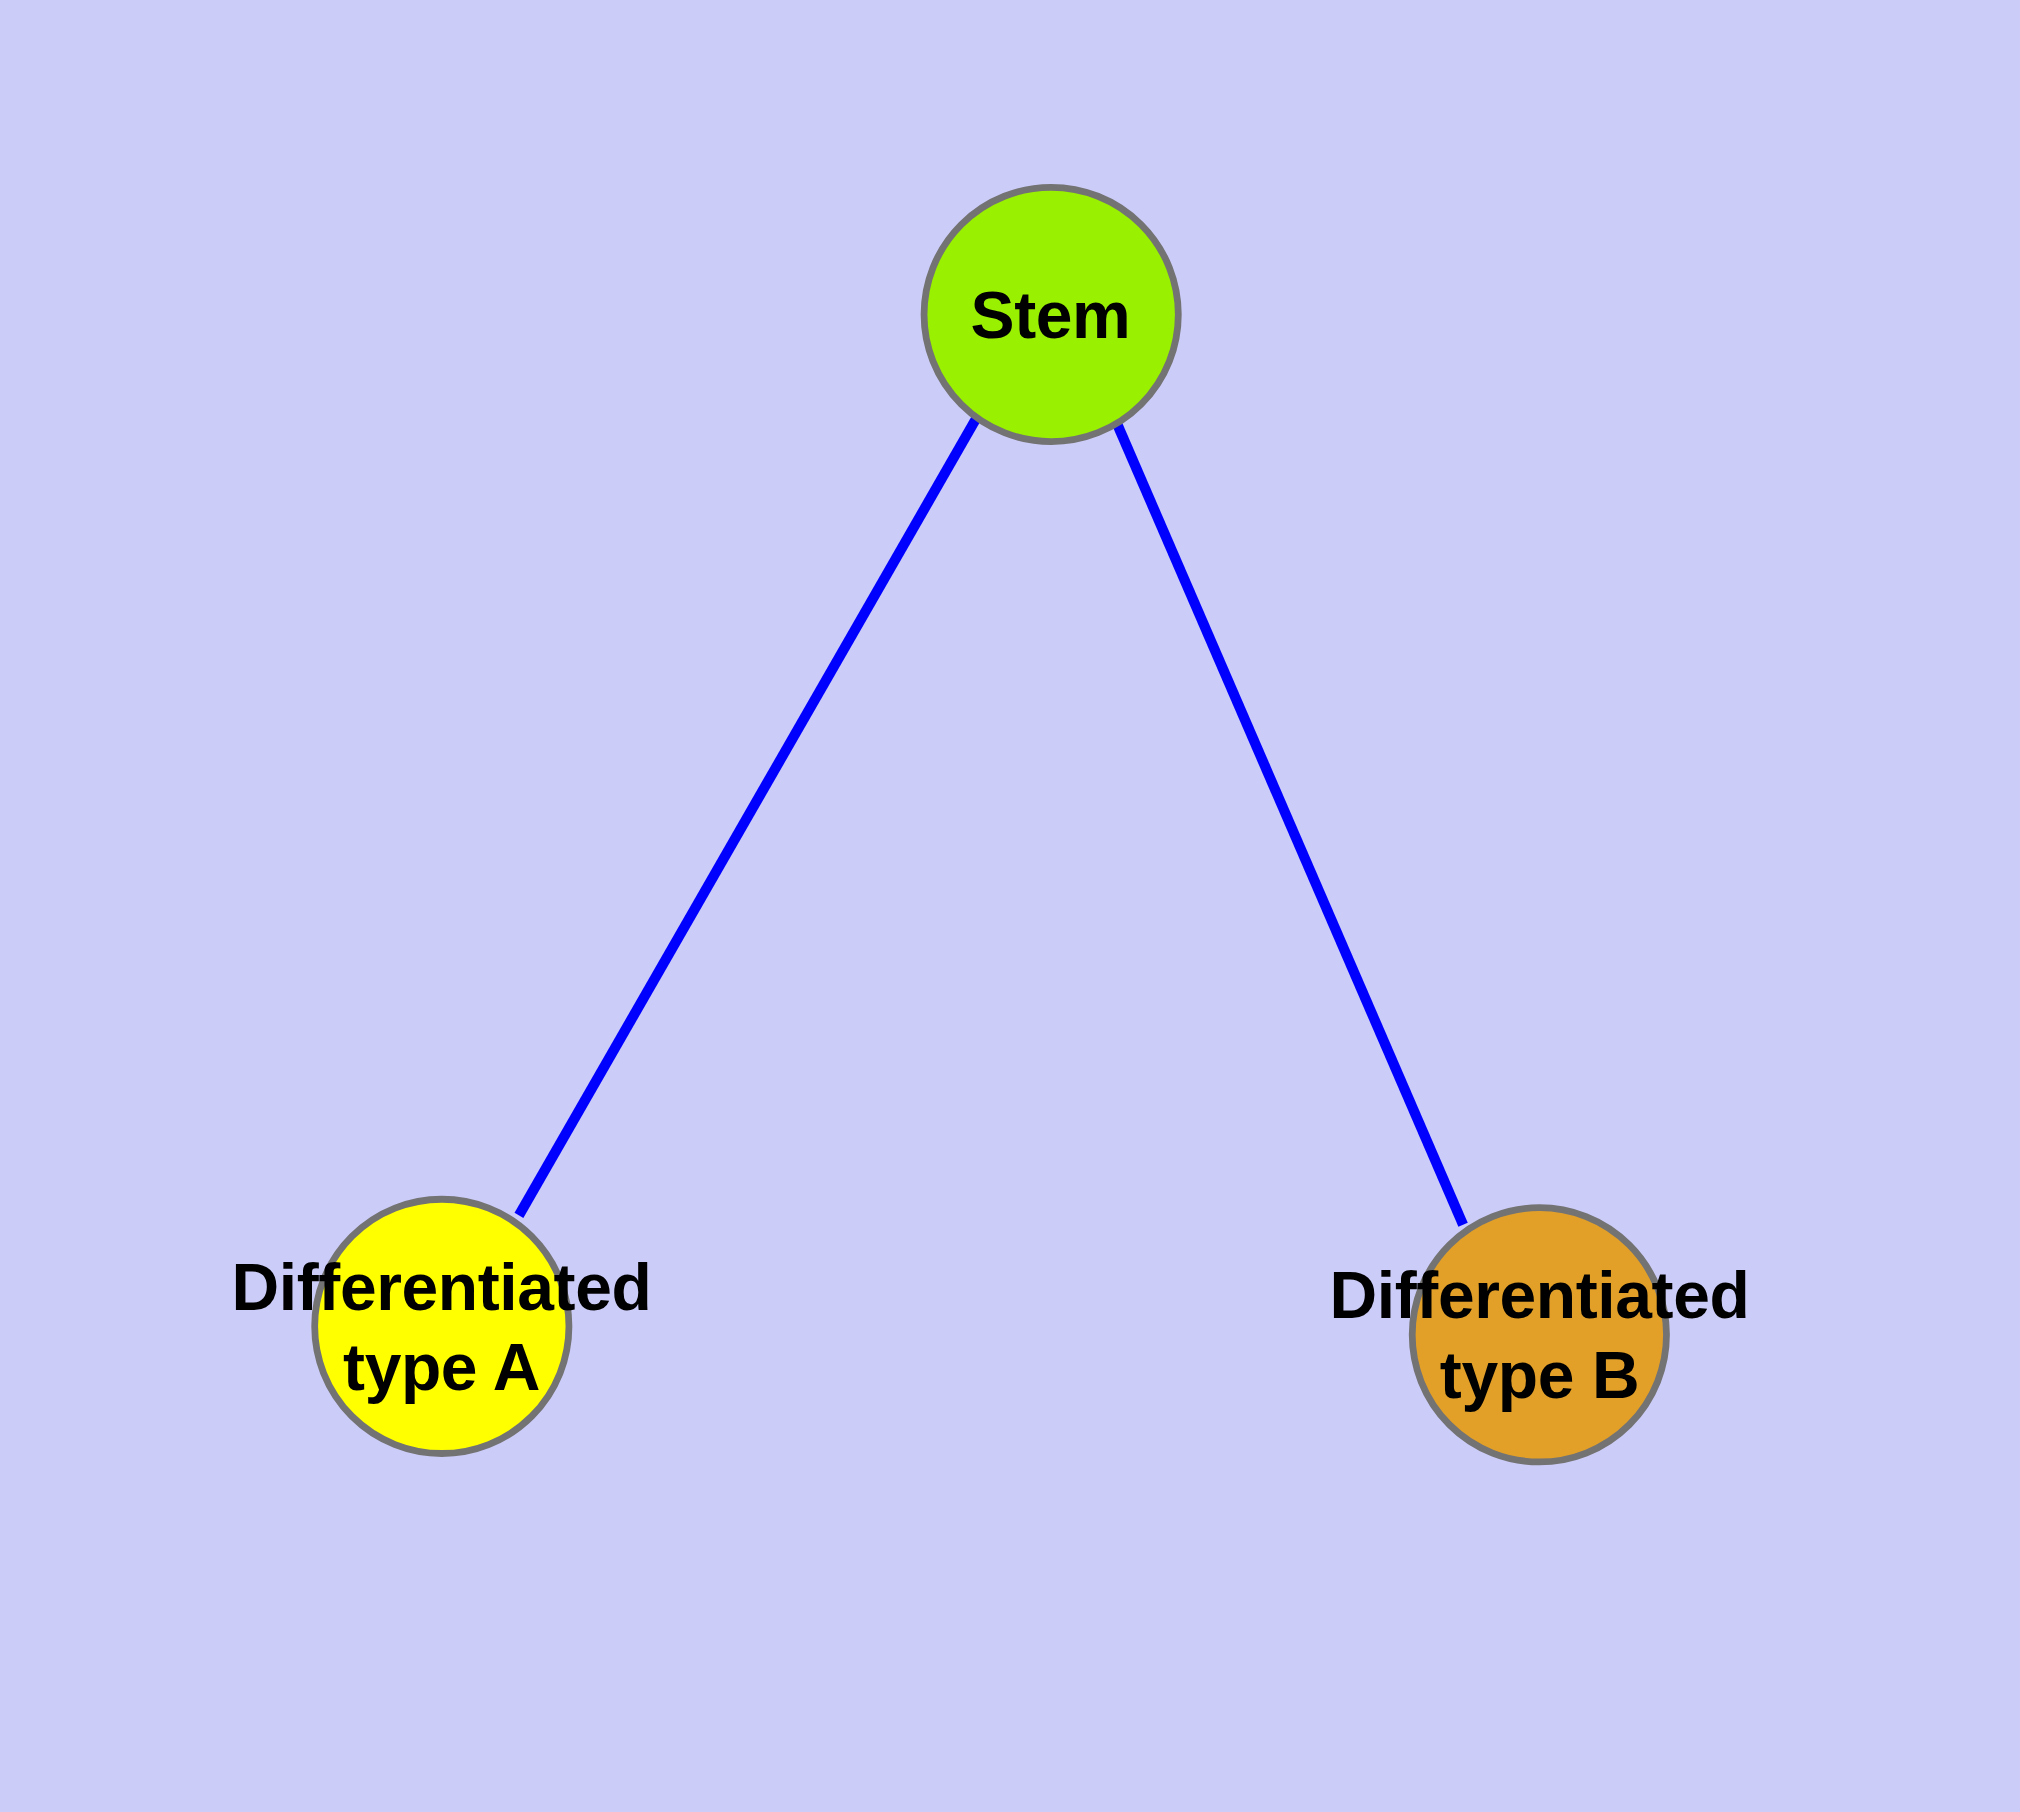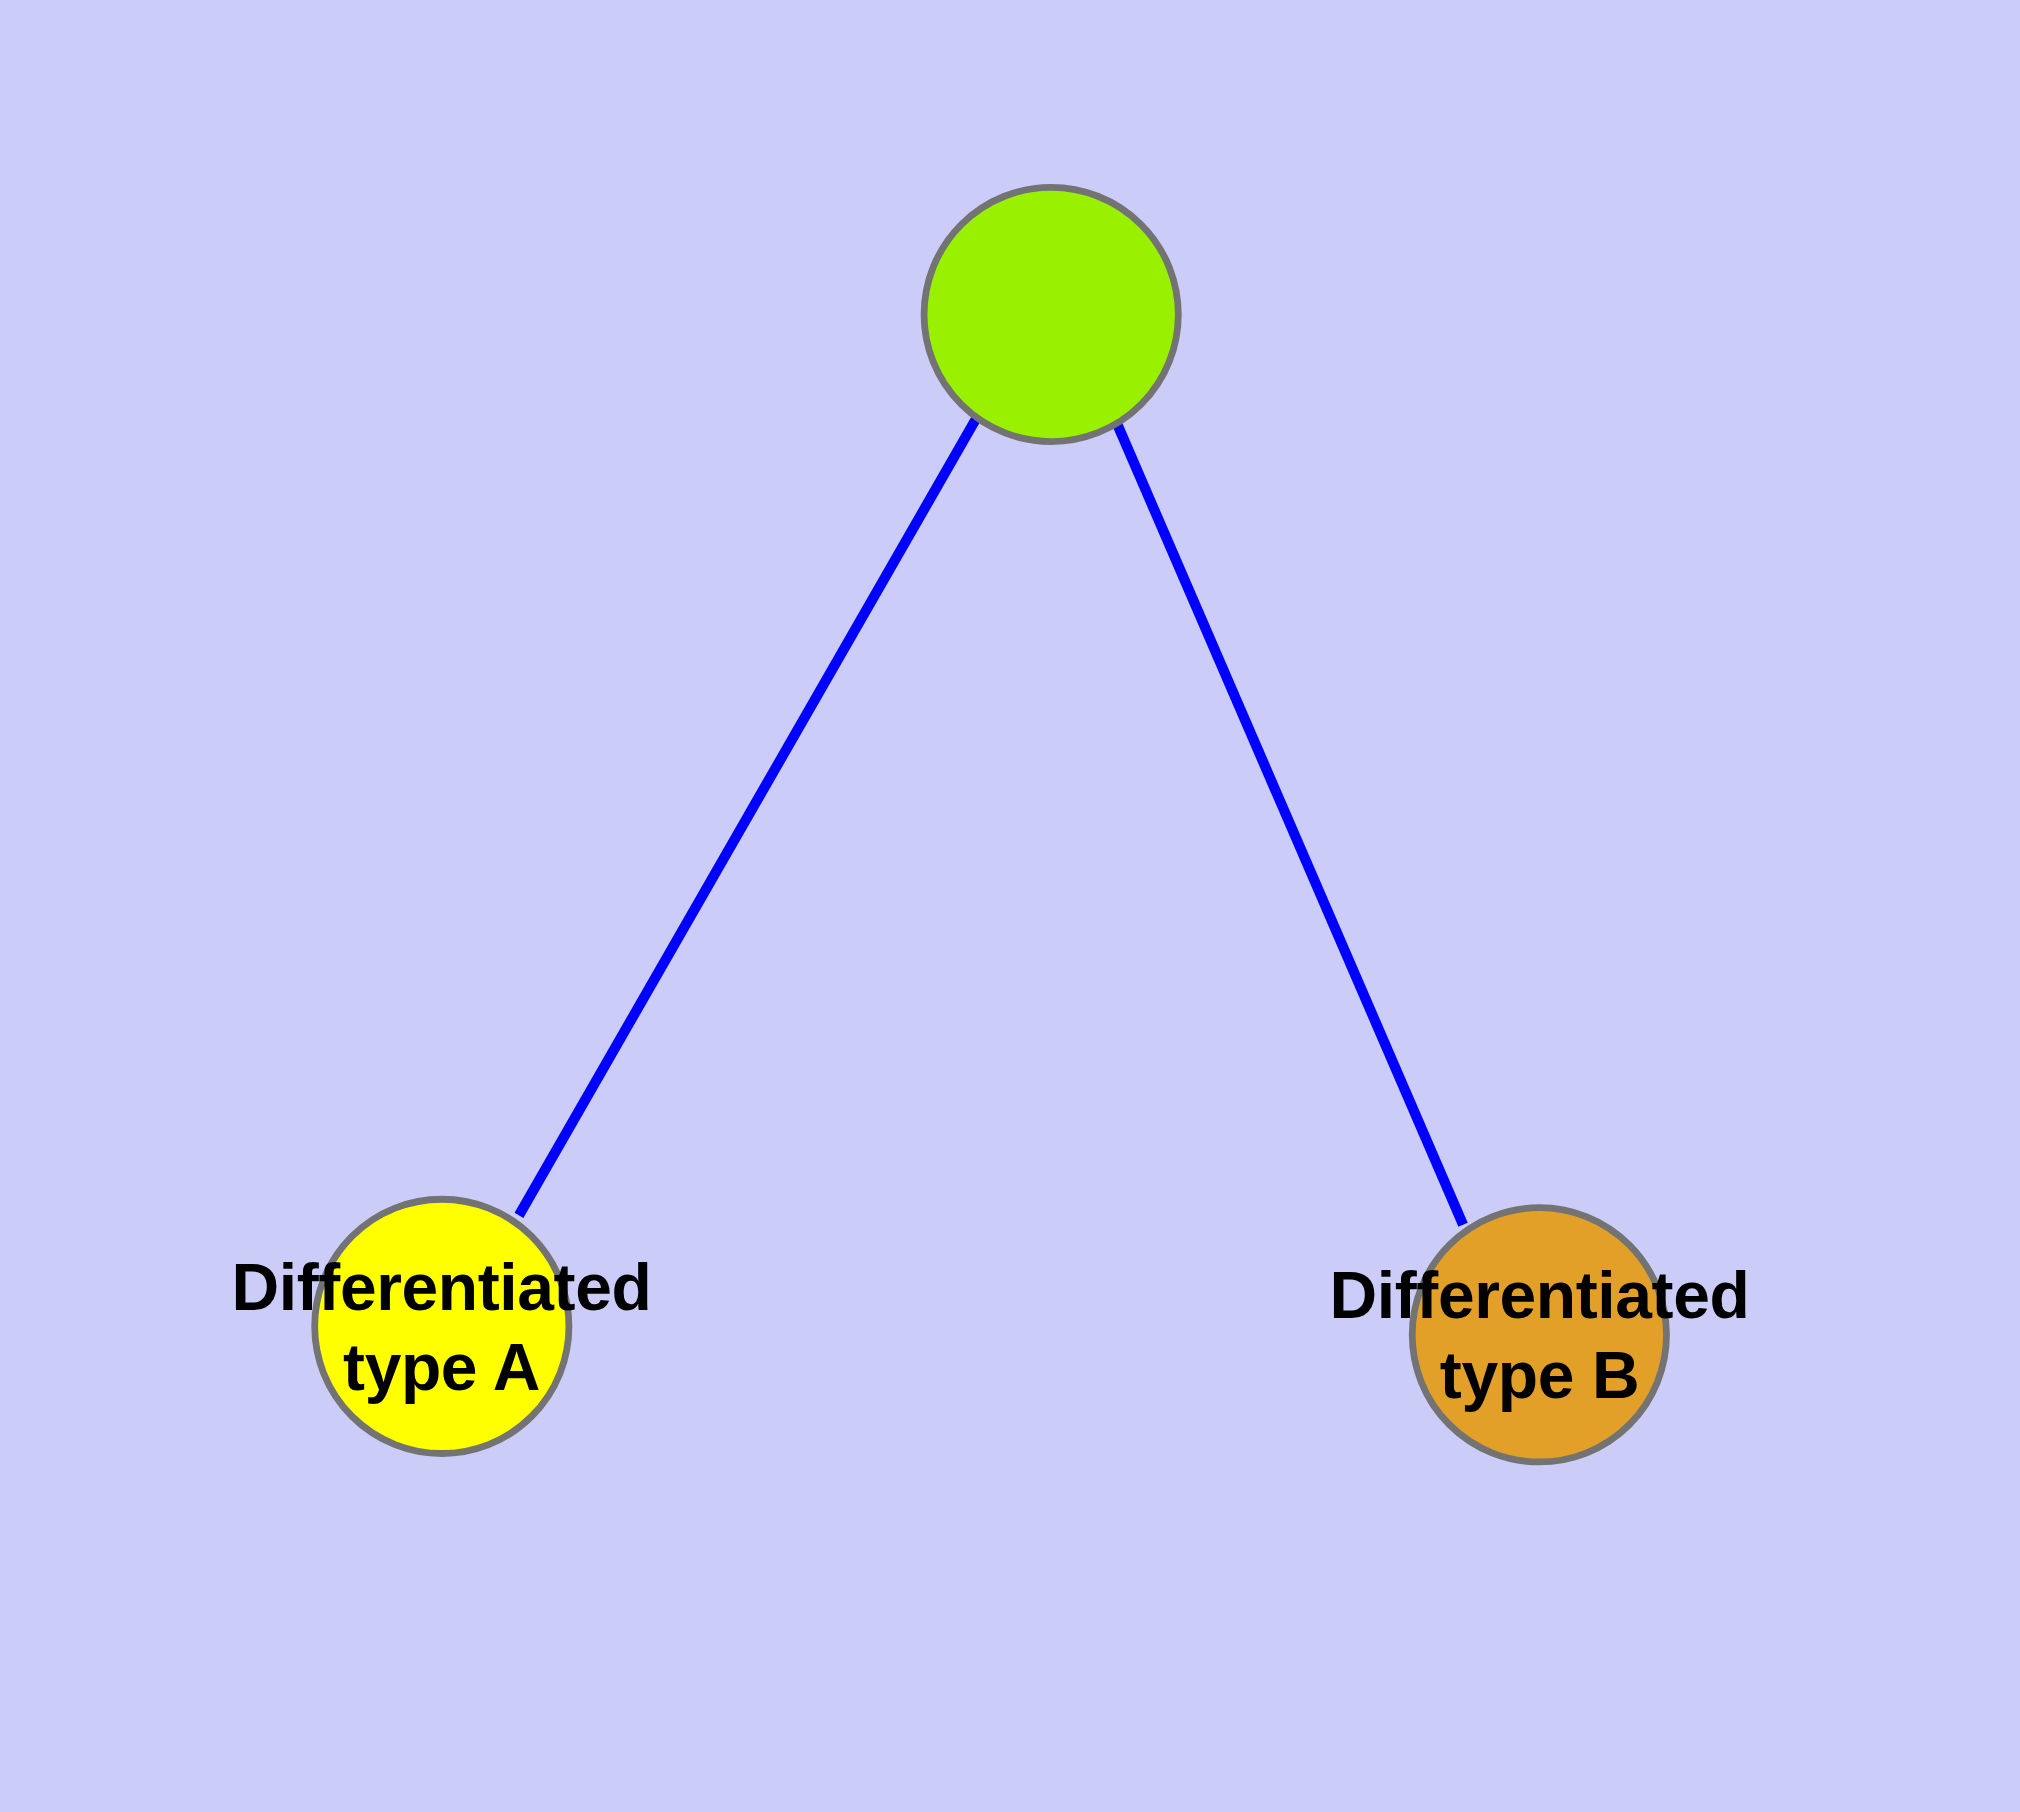--- a/index.html
+++ b/index.html
@@ -47,20 +47,23 @@
       <line x1="1152" y1="493" x2="612" y2="1434" stroke="#0000ff" stroke-width="12" stroke-linecap="butt"></line>
       <line x1="1316" y1="496" x2="1726" y2="1445" stroke="#0000ff" stroke-width="12" stroke-linecap="butt"></line>
     </g>
     <g>
       <circle cx="1240" cy="371" r="150" fill="#99f000" stroke="#737373" stroke-width="8"></circle>
       <circle cx="521" cy="1565" r="150" fill="#ffff00" stroke="#737373" stroke-width="8"></circle>
       <circle cx="1816" cy="1575" r="150" fill="#e3a029" stroke="#737373" stroke-width="8"></circle>
     </g>
   </svg>
 
+  <div class="node-label" style="font-size: 66px; color: rgb(0, 0, 0); width: 1017px; left: 542px; top: 275px;">
+      <span class="line">Stem</span>
+    </div>
   <div class="node-label" style="font-size: 66px; color: rgb(0, 0, 0); width: 1017px; left: -67px; top: 1247px;">
       <span class="line">Differentiated</span>
       <span class="line">type A</span>
     </div>
   <div class="node-label" style="font-size: 66px; color: rgb(0, 0, 0); width: 1017px; left: 1031px; top: 1255px;">
       <span class="line">Differentiated</span>
       <span class="line">type B</span>
     </div>
 
 </div>

